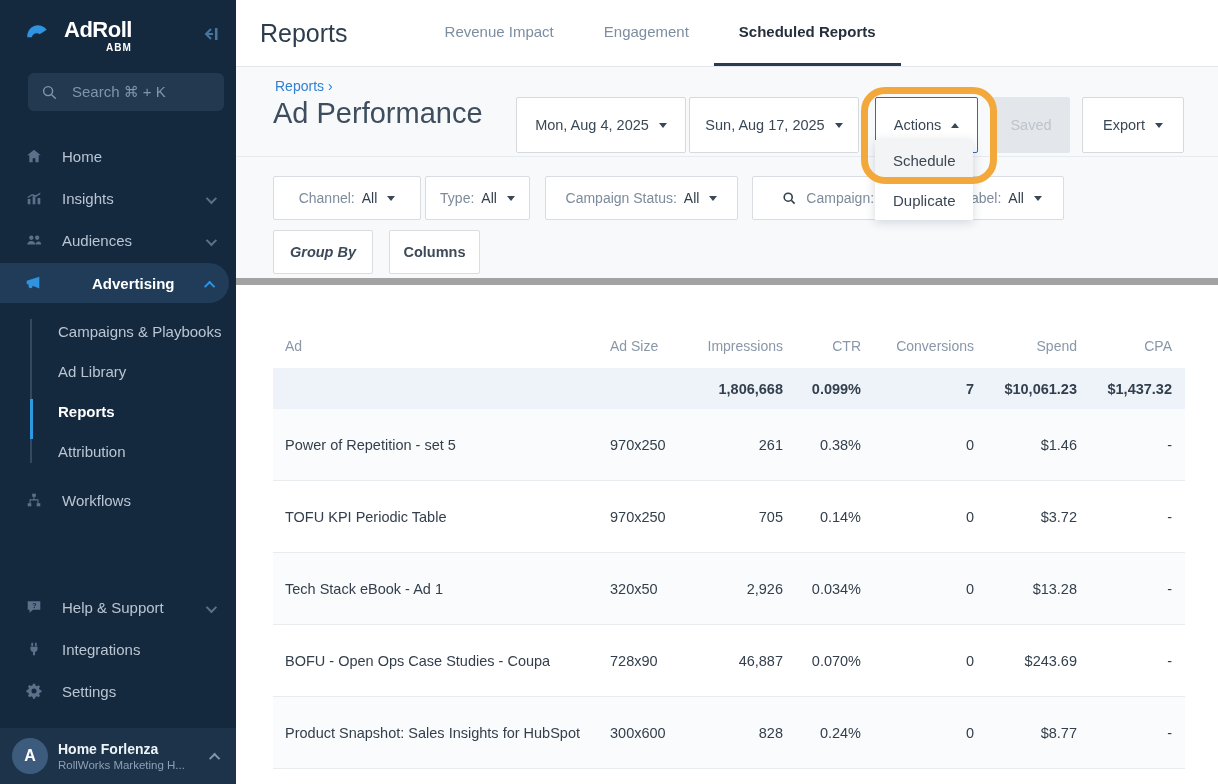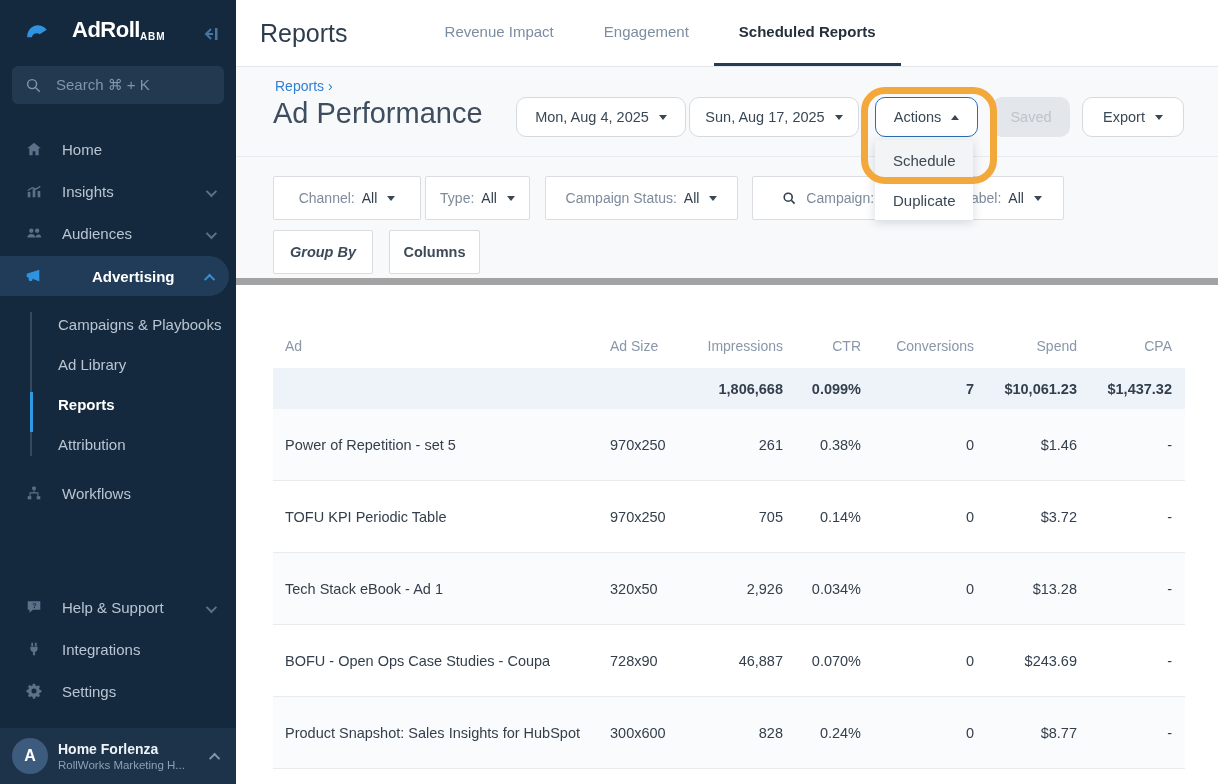--- a/index.html
+++ b/index.html
@@ -3,25 +3,25 @@
 <meta charset="utf-8">
 <style>
   * { margin:0; padding:0; box-sizing:border-box; }
   html,body { width:1218px; height:784px; overflow:hidden; }
   body { font-family:"Liberation Sans","DejaVu Sans",sans-serif; display:flex; background:#fff; }
 
   
   .sidebar { width:236px; flex:none; background:#15293e; color:#b9c5d2; display:flex; flex-direction:column; position:relative; height:784px; }
   .logo-row { display:flex; align-items:flex-start; padding:18px 16px 0 22px; position:relative; }
   .logo-mark { width:30px; height:26px; margin-top:2px; }
-  .logo-texts { margin-left:20px; display:flex; flex-direction:row; }
+  .logo-texts { margin-left:12px; display:flex; flex-direction:column; }
   .logo-brand { color:#fff; font-weight:800; font-size:22px; letter-spacing:-0.5px; line-height:24px; }
   .logo-sub { color:#fff; font-weight:700; font-size:10px; letter-spacing:1px; align-self:flex-end; line-height:11px; }
   .collapse-btn { position:absolute; right:16px; top:24px; color:#46759f; cursor:pointer; }
-  .searchbox { margin:20px 12px 0 12px; height:38px; background:#223950; border-radius:6px; display:flex; align-items:center; padding:15px 12px; color:#8195aa; font-size:15px; cursor:text; }
+  .searchbox { margin:20px 12px 0 28px; height:38px; background:#223950; border-radius:6px; display:flex; align-items:center; padding:15px 12px; color:#8195aa; font-size:15px; cursor:text; }
   .searchbox .mag { margin-right:14px; display:flex; }
   .nav { margin-top:26px; }
   .nav-item { height:38px; margin-bottom:4px; display:flex; align-items:center; padding-left:24px; cursor:pointer; font-size:15px; }
   .nav-item .nicon { width:20px; display:flex; justify-content:center; color:#5b7089; }
   .nav-item .nlabel { margin-left:18px; }
   .nav-item .chev { margin-left:auto; margin-right:22px; color:#5b7089; }
   .nav-item.active { background:#203c59; border-radius:0 24px 24px 0; width:229px; height:40px;gap:32px; }
   .nav-item.active .nlabel { color:#fff; font-weight:700; }
   .nav-item.active .nicon, .nav-item.active .chev { color:#2f93e0; }
   .subnav { position:relative; margin:8px 0 10px 0; }
@@ -50,21 +50,21 @@
   .tabs { display:flex; margin-left:72px; }
   .tab { display:flex; align-items:center; padding:0 25px; font-size:15px; color:#7d8da0; cursor:pointer; border-bottom:3px solid transparent; }
   .tab.active { color:#26303d; font-weight:700; border-bottom-color:#2c3a4f; }
 
   .graybox { height:218px; background:#f8f9fb; border-bottom:7px solid #a3a3a3; position:relative; flex:none; }
   .graybox .hdr-divider { position:absolute; left:0; right:0; top:89px; border-top:1px solid #e7eaee; }
   .breadcrumb { position:absolute; left:39px; top:11px; font-size:14px; color:#2f7fd3; }
   .breadcrumb .crumb-sep { color:#2f7fd3; margin-left:4px; }
   .page-title { position:absolute; left:37px; top:30px; font-size:29px; color:#3e4e5f; font-weight:500; }
 
-  .btn { position:absolute; top:30px; height:40px; background:#fff; border:1px solid #d6dade; border-radius:10px; display:flex; align-items:center; justify-content:center; font-size:14.5px; color:#3a4856; cursor:pointer; gap:10px; }
+  .btn { position:absolute; top:30px; height:56px; background:#fff; border:1px solid #d6dade; border-radius:2px; display:flex; align-items:center; justify-content:center; font-size:14.5px; color:#3a4856; cursor:pointer; gap:10px; }
   .btn .caret-down { width:0; height:0; border-left:4.5px solid transparent; border-right:4.5px solid transparent; border-top:5.5px solid #3a4856; }
   .btn .caret-up { width:0; height:0; border-left:4.5px solid transparent; border-right:4.5px solid transparent; border-bottom:5.5px solid #3a4856; }
   .btn-date1 { left:280px; width:170px; }
   .btn-date2 { left:453px; width:170px; }
   .btn-actions { left:639px; width:103px; border-color:#2b6cb4; }
   .btn-saved { left:756px; width:78px; background:#e3e6ea; border:none; color:#bdc4cc; cursor:default; }
   .btn-export { left:846px; width:102px; }
 
   .filterbtn { position:absolute; top:109px; height:44px; background:#fff; border:1px solid #d9dde2; border-radius:2px; display:flex; align-items:center; justify-content:center; font-size:14px; cursor:pointer; gap:7px; }
   .filterbtn .flabel { color:#7d8b9b; }

